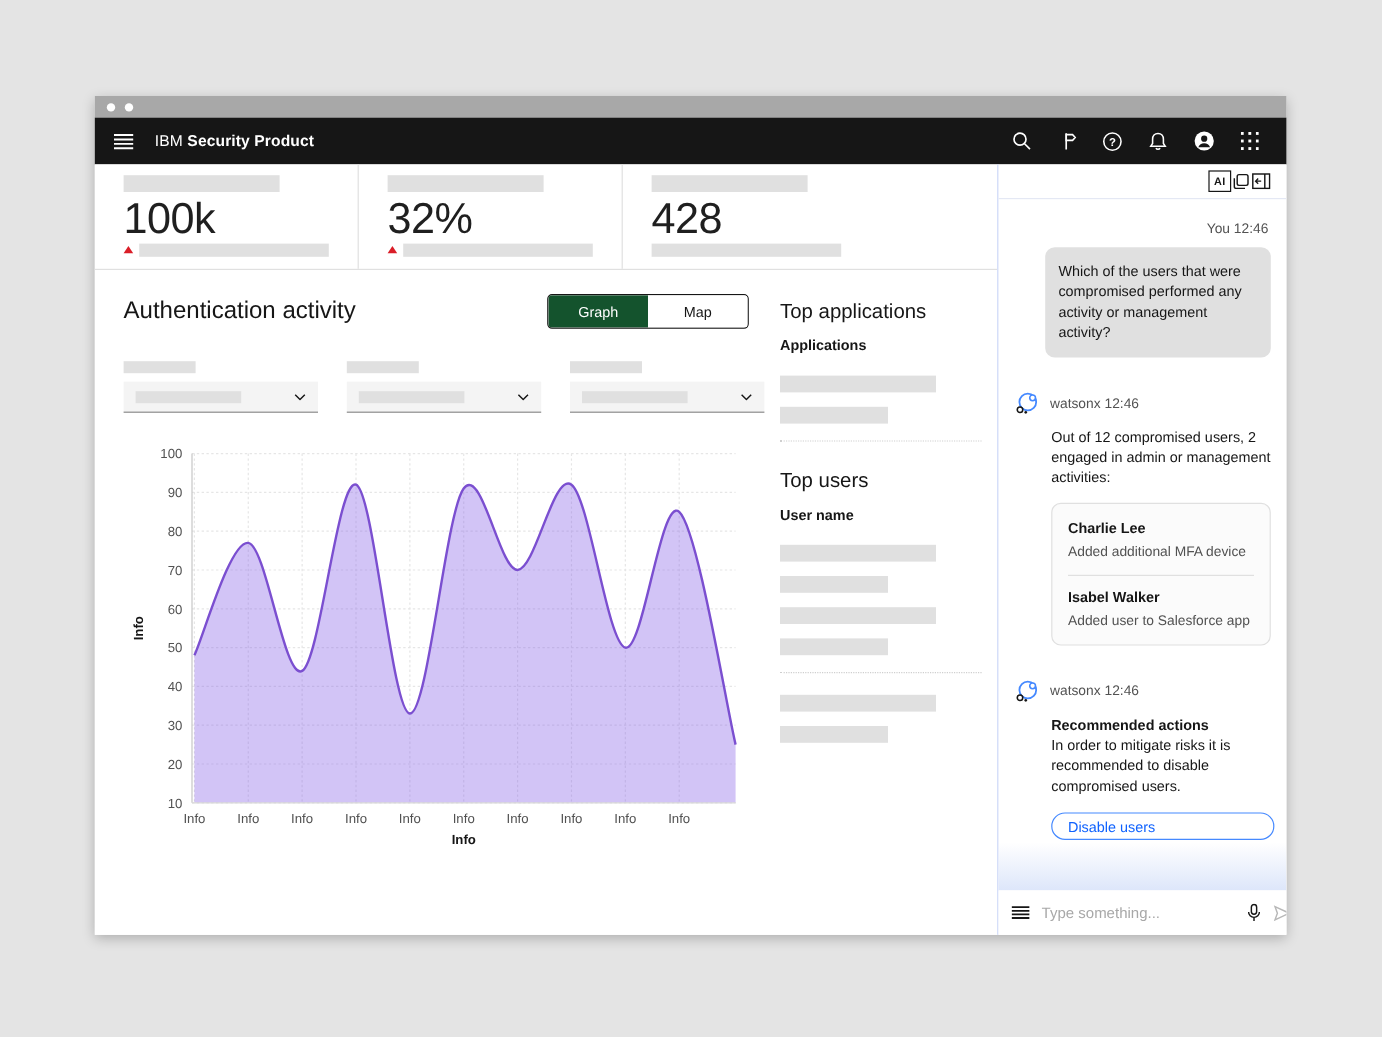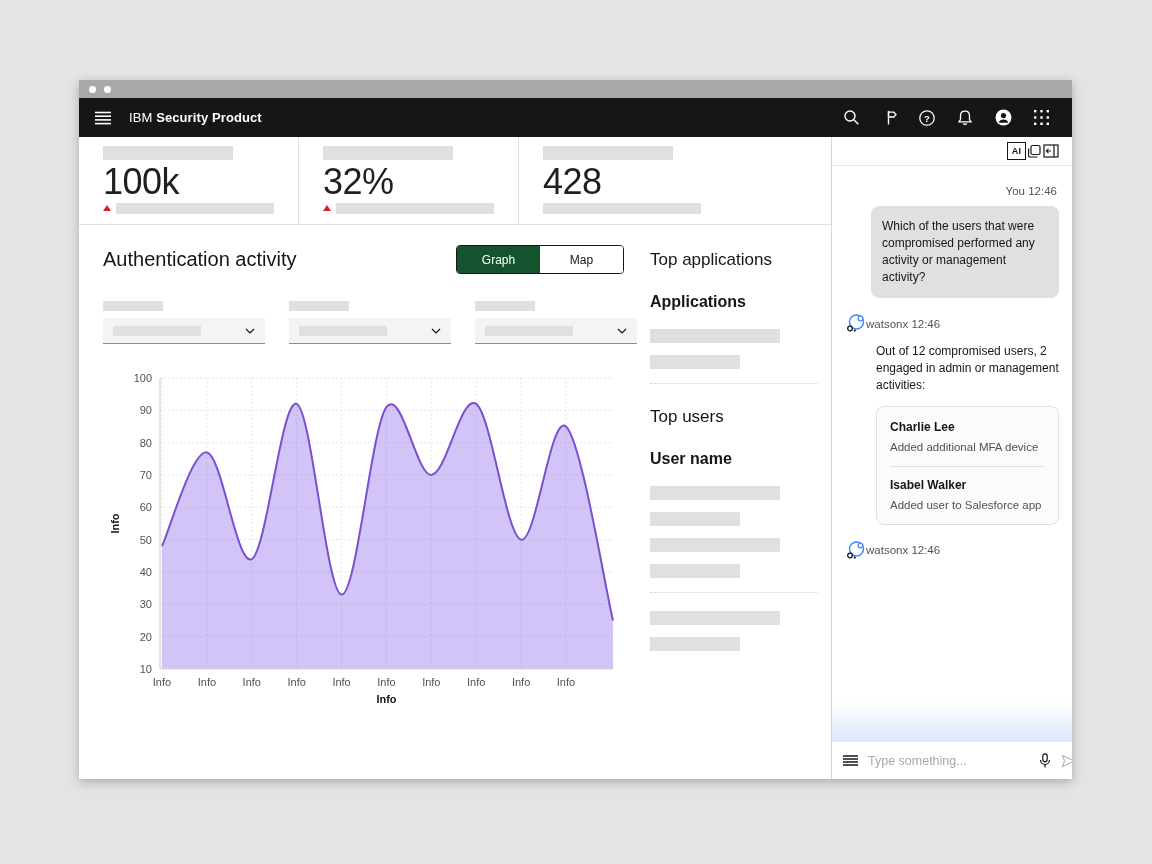--- a/index.html
+++ b/index.html
@@ -37,36 +37,36 @@
   .toggle .opt { width:83px; display:flex; align-items:center; justify-content:center; font-size:12px; cursor:pointer; background:#fff; color:#161616; }
   .toggle .opt.sel { background:#14532d; color:#fff; }
   .filters { display:flex; gap:24px; margin-top:27px; }
   .filter { flex:1; }
   .filter .skel-label { width:60px; height:10px; margin-bottom:7px; }
   .dropdown { height:26px; background:#f4f4f4; border-bottom:1px solid #8d8d8d; display:flex; align-items:center; justify-content:space-between; padding:0 10px; cursor:pointer; }
   .dropdown .skel-val { width:88px; height:10px; }
   .chart-wrap { margin-top:27px; }
   
   .h2 { font-size:17px; font-weight:400; padding-top:5px; }
-  .col-head { font-size:16px; font-weight:700; margin-top:23px; }
+  .col-head { font-size:12px; font-weight:700; margin-top:11px; }
   .rows { margin-top:18px; }
   .rows .skel { height:14px; margin-bottom:12px; }
   .w-wide { width:130px; }
   .w-short { width:90px; }
   .dot-div { border-top:1px dotted #cfcfcf; margin:14px 0 18px; }
   
   .chat { width:241px; height:100%; border-left:1px solid #ccd7f8; position:relative; background:#fff; overflow:hidden; }
   .chat-head { height:29px; display:flex; align-items:center; justify-content:flex-end; gap:1px; padding:0 13px; border-bottom:1px solid #e4e8f4; }
   .chat-head .icon-btn { display:flex; align-items:center; justify-content:center; cursor:pointer; }
   .ai-chip { width:19px; height:18px; border:1px solid #161616; display:flex; align-items:center; justify-content:center; font-size:9px; font-weight:700; letter-spacing:.3px; }
   .msgs { padding:6px 13px 0; font-size:12px; height:538px; overflow:hidden; }
   .meta { font-size:11.5px; color:#525252; }
   .user-meta { text-align:right; margin:13px 2px 9px; }
   .bubble { background:#e0e0e0; border-radius:8px; padding:12px 11px; max-width:188px; margin-left:auto; line-height:1.42; font-size:12px; }
-  .bot-head { display:flex; align-items:center; margin-top:15px; }
+  .bot-head { display:flex; align-items:center; gap:9px; margin-top:28px; }
   .bot-body { margin-left:31px; margin-top:9px; line-height:1.42; }
   .bot-title { font-weight:700; }
   .info-card { border:1px solid #e0e0e0; background:#fbfbfb; border-radius:8px; padding:12px 13px 11px; margin-top:12px; }
   .info-name { font-weight:700; font-size:12px; }
   .info-detail { color:#525252; font-size:11.5px; margin-top:3px; }
   .info-div { border-top:1px solid #e0e0e0; margin:10px 0; }
   .actions { margin-top:13px; }
   .pill { display:flex; align-items:center; width:186px; height:23px; border:1px solid #4589ff; border-radius:12px; background:transparent; color:#0f62fe; font-size:12px; padding:0 13px; margin-bottom:7px; cursor:pointer; font-family:inherit; }
   .chat-grad { position:absolute; left:0; right:0; bottom:37px; height:40px; background:linear-gradient(180deg, rgba(246,249,255,0) 0%, #dde6fa 100%); pointer-events:none; }
   .chat-input { position:absolute; left:0; right:0; bottom:0; height:37px; background:#fff; display:flex; align-items:center; padding:0 11px; gap:10px; }
@@ -345,20 +345,30 @@
 
         <div class="bot-head">
           <svg width="21" height="21" viewBox="0 0 21 21">
             <circle cx="11.5" cy="9" r="7" fill="none" stroke="#4589ff" stroke-width="1.5"></circle>
             <circle cx="15.5" cy="5.5" r="2.4" fill="#fff" stroke="#4589ff" stroke-width="1.3"></circle>
             <circle cx="5" cy="15.5" r="2.3" fill="#fff" stroke="#161616" stroke-width="1.3"></circle>
             <circle cx="9.8" cy="17.6" r="1.1" fill="#161616"></circle>
           </svg>
           <span class="meta">watsonx 12:46</span>
         </div>
+        <div class="bot-body">
+          <div class="bot-title">Recommended actions</div>
+          <div>In order to mitigate risks it is recommended to disable compromised users.</div>
+          <div class="actions">
+            <button class="pill">Disable users</button>
+            <button class="pill">Terminate active sessions</button>
+
+          </div>
+
+        </div>
       </div>
 
       <div class="chat-grad"></div>
       <div class="chat-input">
         <span class="icon-btn">
           <svg width="15" height="11" viewBox="0 0 15 11">
               <g stroke="#161616" stroke-width="1.5">
                 <line x1="0" y1="1" x2="15" y2="1"></line>
                 <line x1="0" y1="4" x2="15" y2="4"></line>
                 <line x1="0" y1="7" x2="15" y2="7"></line>

